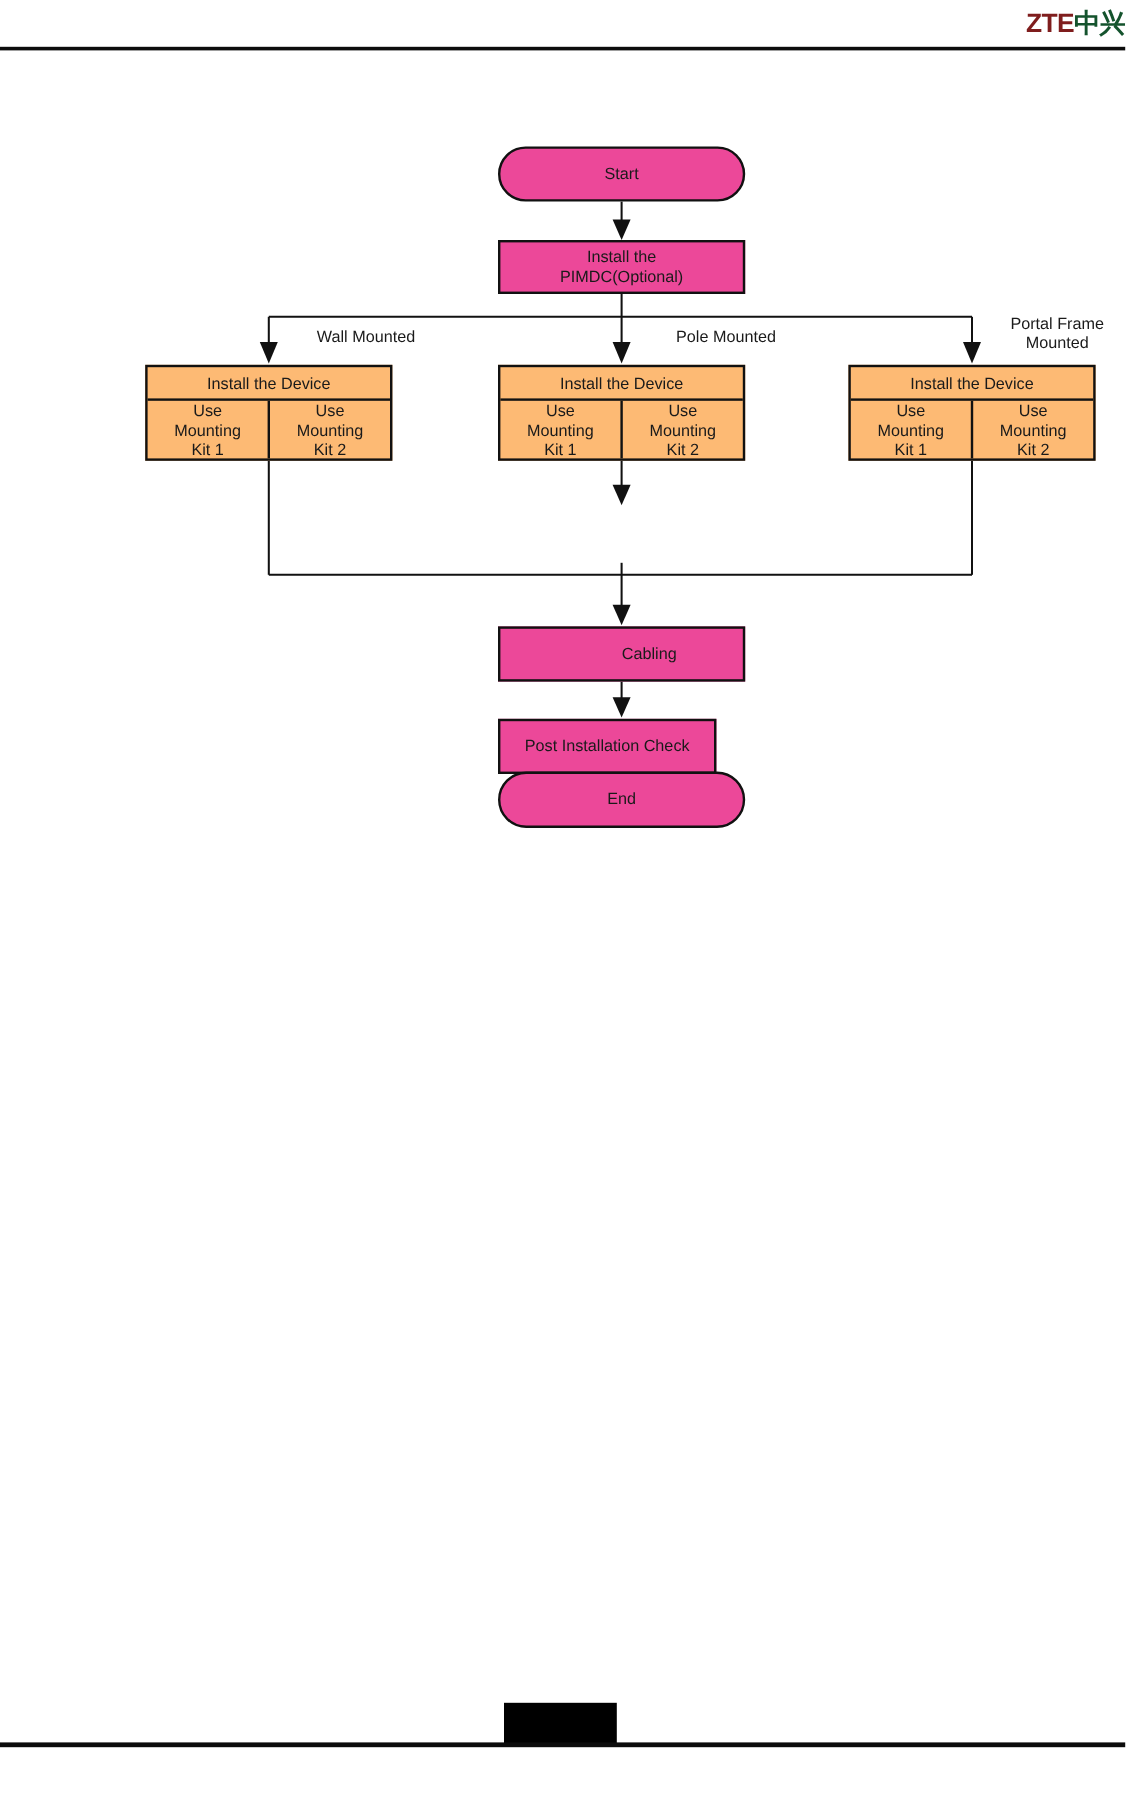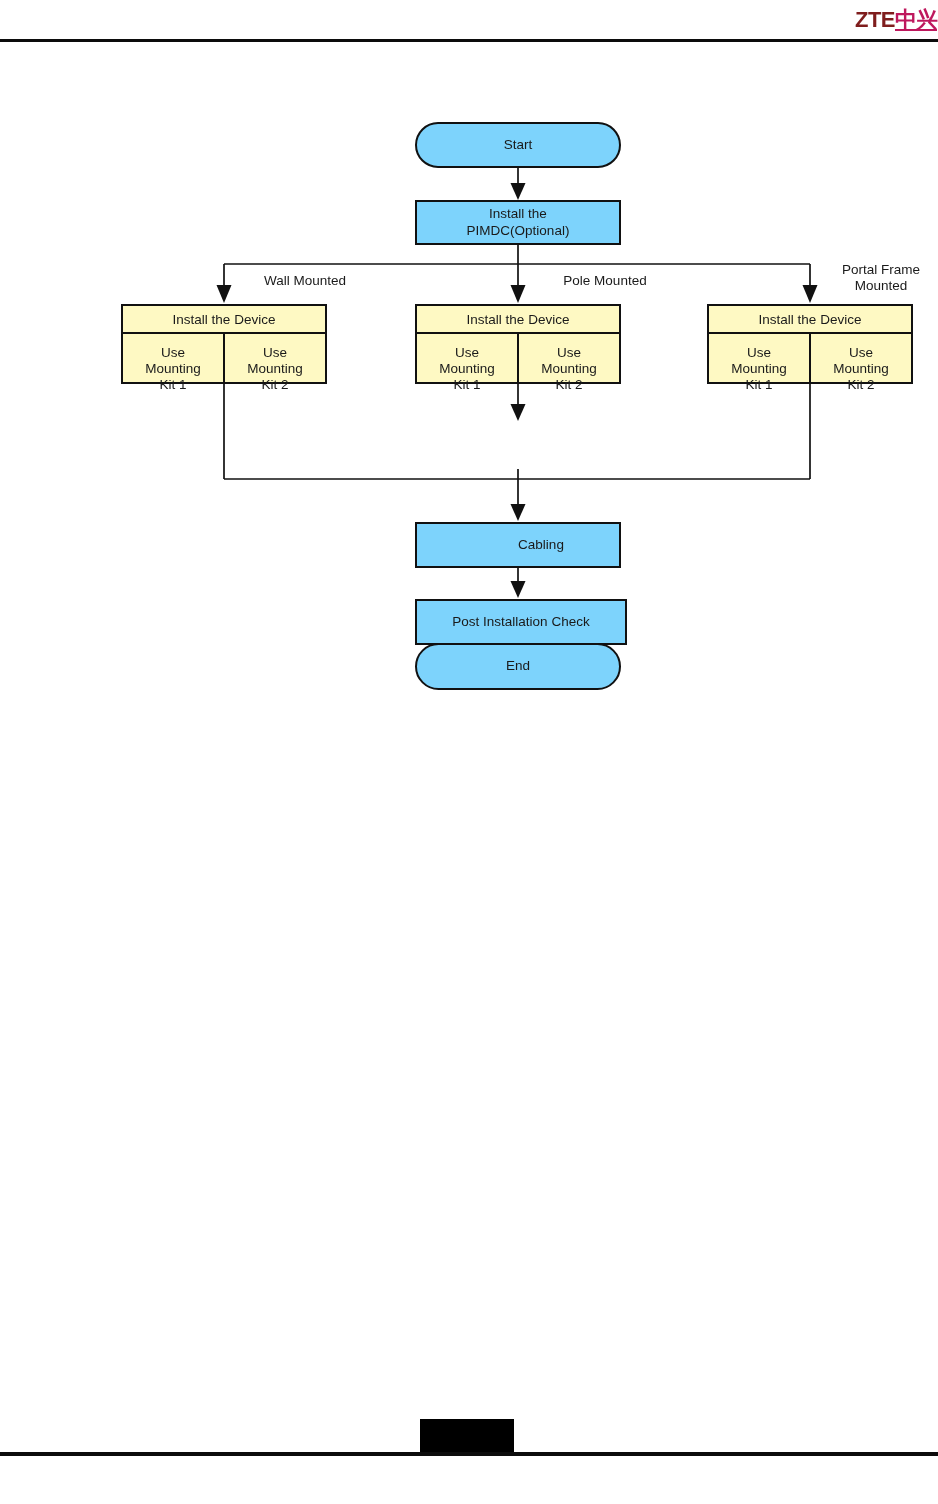--- a/index.html
+++ b/index.html
@@ -43,74 +43,74 @@
   .connectors {
     position: absolute;
     left: 0; top: 0;
     width: 938px; height: 1504px;
     pointer-events: none;
   }
   .box {
     position: absolute;
     box-sizing: border-box;
     border: 2px solid #111111;
-    background: #7dd3fc;
+    background: #ec4899;
     display: flex;
     align-items: center;
     justify-content: center;
     text-align: center;
     font-size: 13.5px;
     line-height: 1.25;
     white-space: pre-line;
   }
   .stadium { border-radius: 24px; }
   .device-box {
     position: absolute;
     box-sizing: border-box;
     border: 2px solid #111111;
-    background: #fef9c3;
+    background: #fdba74;
     font-size: 13.5px;
   }
   .device-header {
     box-sizing: border-box;
     height: 28px;
     border-bottom: 2px solid #111111;
     display: flex;
     align-items: center;
     justify-content: center;
     text-align: center;
   }
   .device-cells { display: flex; height: 48px; }
   .device-cell {
     flex: 1;
     display: flex;
     align-items: flex-start;
     justify-content: center;
     text-align: center;
     white-space: pre-line;
     line-height: 1.2;
-    padding-top: 11px;
+    padding-top: 1px;
     overflow: visible;
   }
   .device-cell.second { border-left: 2px solid #111111; }
   .branch-label {
     position: absolute;
     font-size: 13.5px;
     line-height: 1.18;
     text-align: center;
     white-space: pre-line;
   }
 </style>
 </head>
 <body>
 
 <div class="page">
 
   <div class="logo">
-    <span class="logo-zte" style="color: #7f1d1d;">ZTE</span><span class="logo-cn" style="color: #be185d; text-decoration: underline;">中兴</span>
+    <span class="logo-zte" style="color: #7f1d1d;">ZTE</span><span class="logo-cn" style="color: #14532d;">中兴</span>
   </div>
   <div class="rule top-rule"></div>
 
   <svg class="connectors" viewBox="0 0 938 1504" xmlns="http://www.w3.org/2000/svg">
     <g stroke="#111111" stroke-width="1.7" fill="none">
       <line x1="518" y1="168" x2="518" y2="184"></line>
       <line x1="518" y1="245" x2="518" y2="264"></line>
       <line x1="224" y1="264" x2="810" y2="264"></line>
       <line x1="224" y1="264" x2="224" y2="286"></line>
       <line x1="518" y1="264" x2="518" y2="286"></line>
@@ -177,20 +177,20 @@
 Kit 1</div>
       <div class="device-cell second">Use
 Mounting
 Kit 2</div>
     </div>
   </div>
 
 
   <div class="box" style="left:415px; top:522px; width:206px; height:46px;padding-left:46px;">Cabling</div>
 
-  <div class="box" style="left:415px; top:599px; width:212px; height:46px;">Post Installation Check</div>
+  <div class="box" style="left:415px; top:599px; width:182px; height:46px;">Post Installation Check</div>
 
   <div class="box stadium" style="left:415px; top:643px; width:206px; height:47px;">End</div>
 
   <div class="footer-redaction"></div>
   <div class="rule bottom-rule"></div>
 
 </div>
 
 </body></html>

